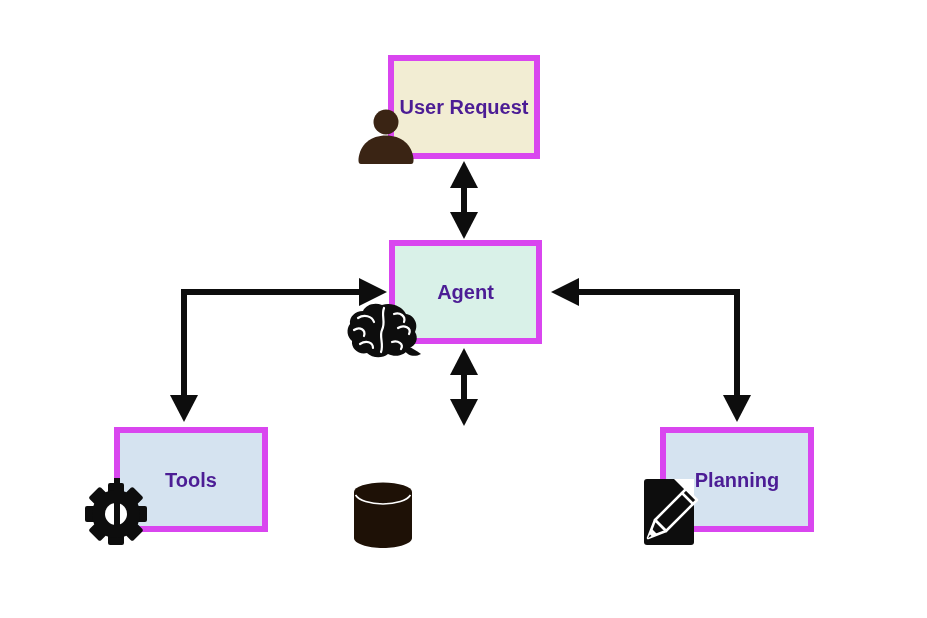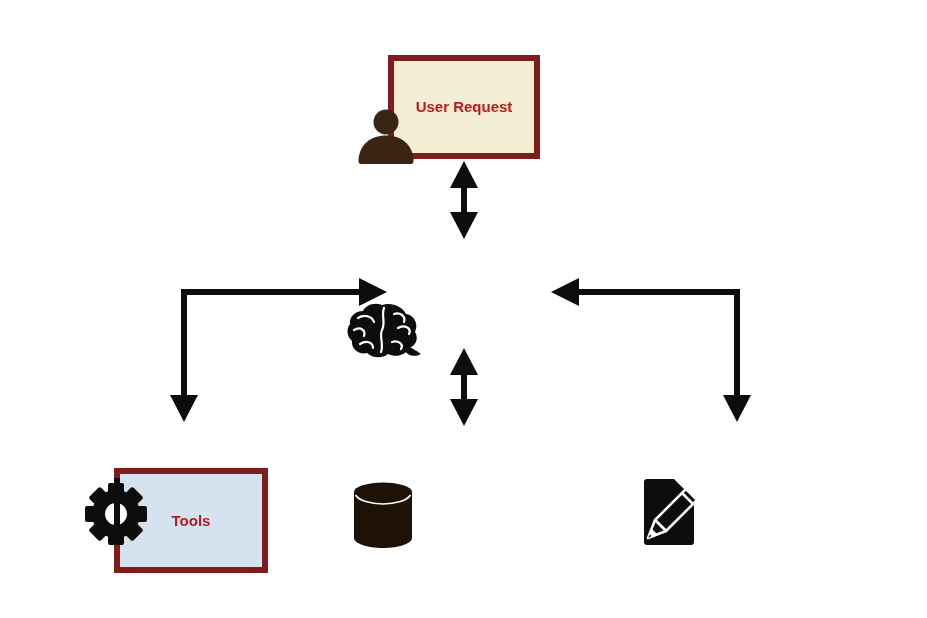--- a/index.html
+++ b/index.html
@@ -13,34 +13,34 @@
   }
   #edges-layer {
     position: absolute;
     left: 0; top: 0;
     width: 927px; height: 618px;
     z-index: 1;
   }
   .node {
     position: absolute;
     box-sizing: border-box;
-    border: 6px solid #7f1d1d;
+    border: 6px solid #d946ef;
     display: flex;
     align-items: center;
     justify-content: center;
     text-align: center;
     font-weight: bold;
-    font-size: 15px;
+    font-size: 20px;
     line-height: 1.3;
-    color: #b91c1c;
+    color: #4c1d95;
     z-index: 2;
   }
   #node-user-request { left: 388px; top: 55px;  width: 152px; height: 104px; background: #f2edd3; }
   #node-agent        { left: 389px; top: 240px; width: 153px; height: 104px; background: #d9f1e8; }
-  #node-tools        { left: 114px; top: 427px; width: 154px; height: 105px; background: #d5e3f0; margin-top: 41px; }
+  #node-tools        { left: 114px; top: 427px; width: 154px; height: 105px; background: #d5e3f0; }
   #node-memory       { left: 388px; top: 427px; width: 153px; height: 105px; background: #d5e3f0; }
   #node-planning     { left: 660px; top: 427px; width: 154px; height: 105px; background: #d5e3f0; }
   .icon { position: absolute; z-index: 3; }
   #icon-person   { left: 356px; top: 108px; }
   #icon-brain    { left: 346px; top: 302px; }
   #icon-gear     { left: 84px;  top: 478px; }
   #icon-database { left: 352px; top: 481px; }
   #icon-note     { left: 644px; top: 477px; }
   
   #gear-border-strip {
@@ -81,22 +81,28 @@
         <path d="M737,396 L737,292 L568,292" fill="none"></path>
         <polygon points="551,292 579,278 579,306" stroke="none"></polygon>
         <polygon points="737,422 723,395 751,395" stroke="none"></polygon>
       </g>
     </g>
   </svg>
 
   <div class="node" id="node-user-request">
     <span>User Request</span>
   </div>
+  <div class="node" id="node-agent">
+    <span>Agent</span>
+  </div>
   <div class="node" id="node-tools">
     <span>Tools</span>
+  </div>
+  <div class="node" id="node-planning">
+    <span>Planning</span>
   </div>
 
   <svg class="icon" id="icon-person" width="60" height="56" viewBox="0 0 60 56">
     <g fill="#3a2414">
       <circle cx="30" cy="14" r="12.5"></circle>
       <path d="M5,56 Q2,56 2.5,51 C4,36 15,27.5 30,27.5 C45,27.5 56,36 57.5,51 Q58,56 55,56 Z"></path>
     </g>
   </svg>
 
   <svg class="icon" id="icon-brain" width="78" height="58" viewBox="0 0 78 58">

